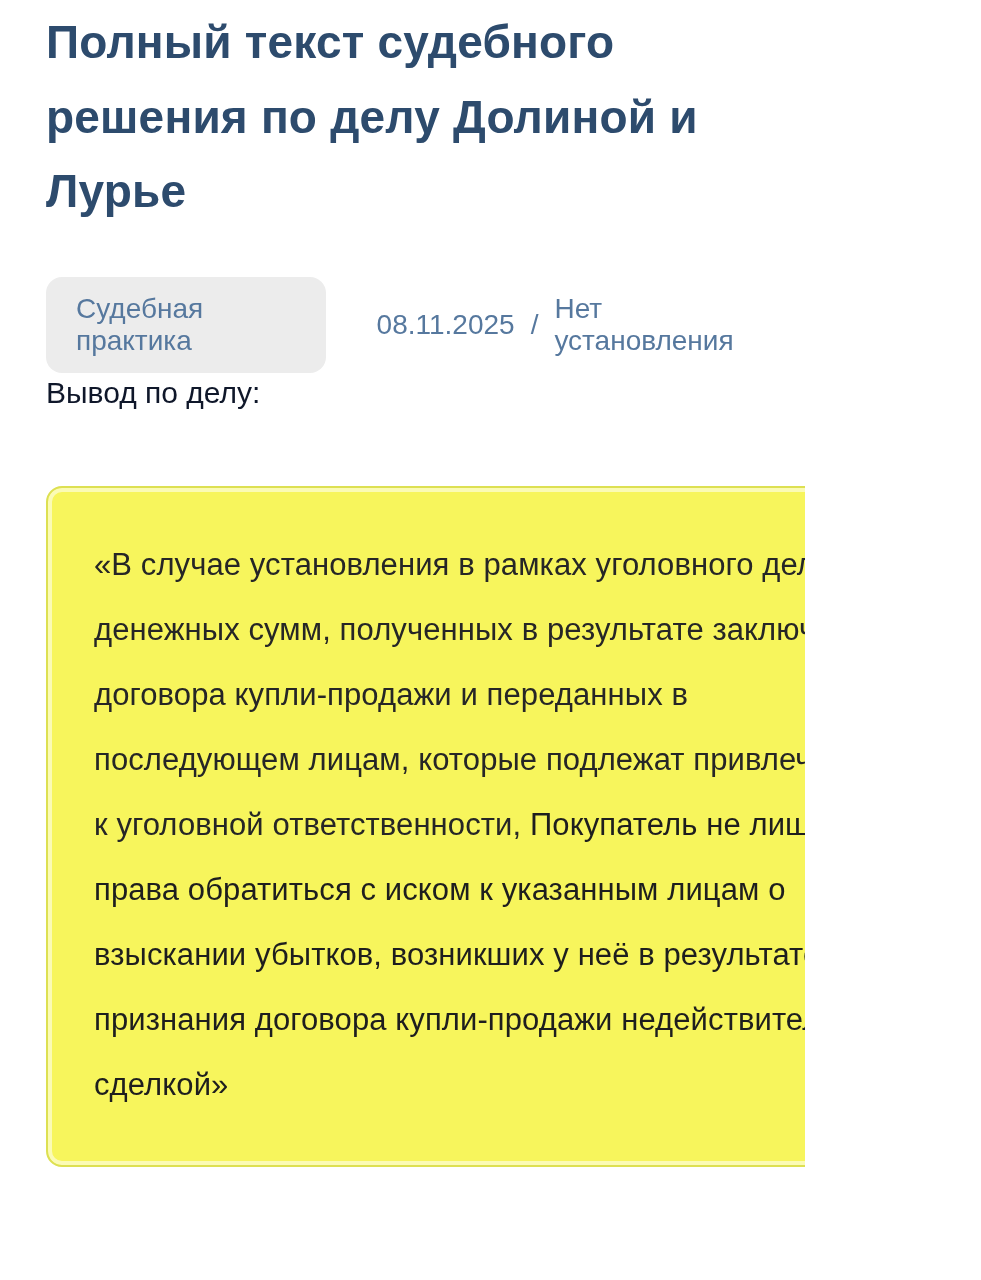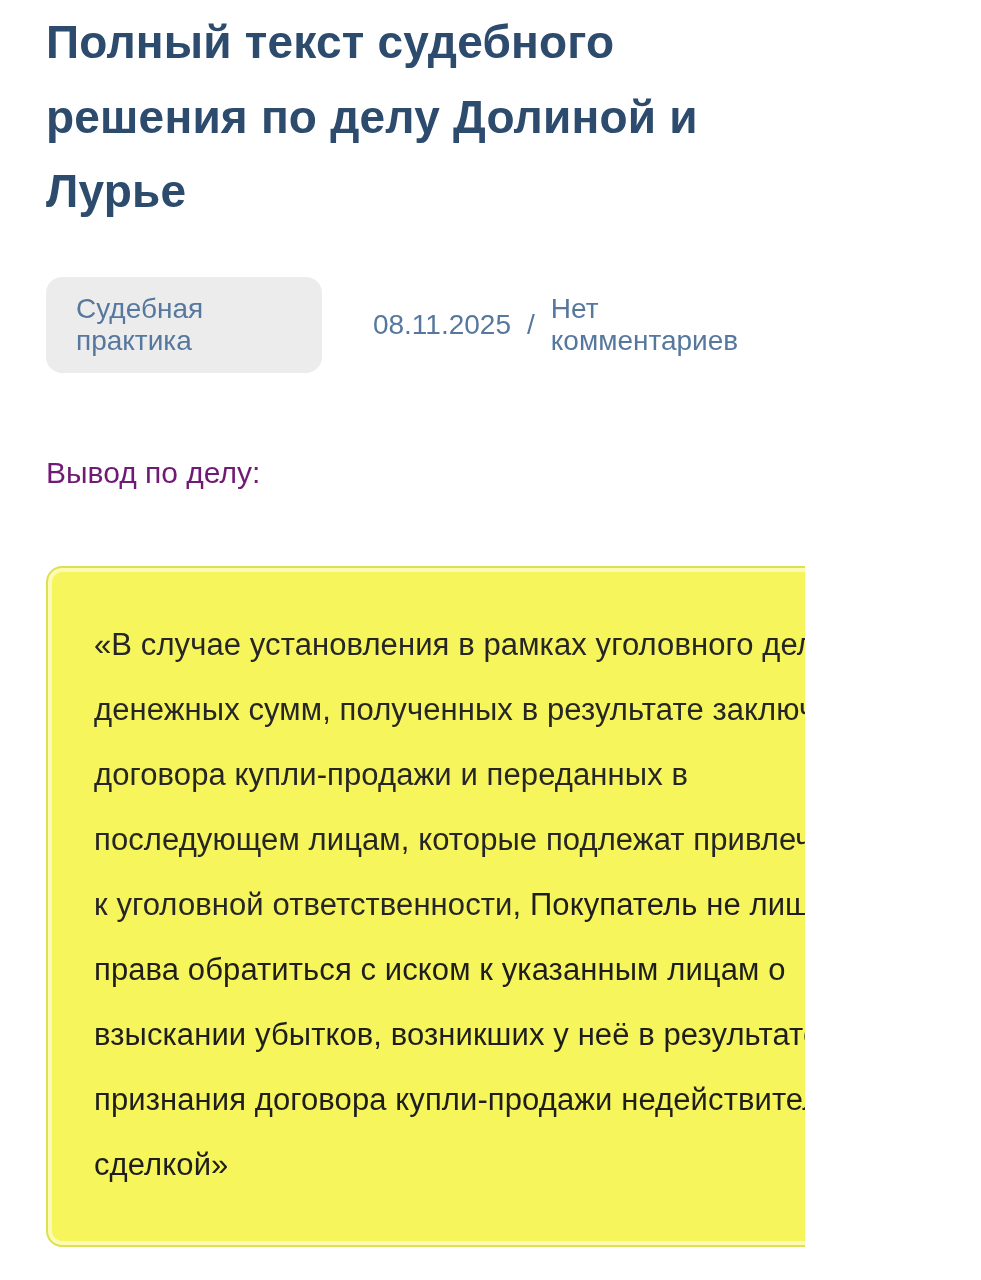--- a/index.html
+++ b/index.html
@@ -47,23 +47,22 @@
   .meta-sep {
     margin: 0 16px;
     color: #56789e;
   }
   .comments-link {
     color: #56789e;
     text-decoration: none;
     cursor: pointer;
   }
   .intro-text {
-    margin-top: 80px;
     font-size: 30px;
-    color: #701a75;
+    color: #0f172a;
     line-height: 1.3;
   }
   .quote-box {
     margin-top: 74px;
     width: 890px;
     background: #f7f55c;
     border: 2px solid #dde052;
     border-radius: 16px;
     box-shadow: inset 0 0 0 4px rgba(255, 255, 255, 0.55);
     padding: 44px 44px 48px 46px;
@@ -83,21 +82,21 @@
 <body>
 
 <main class="page">
 
   <h1 class="post-title">Полный текст судебного решения по делу Долиной и Лурье</h1>
 
   <div class="post-meta">
     <a class="category-badge">Судебная практика</a>
     <span class="post-date">08.11.2025</span>
     <span class="meta-sep">/</span>
-    <a class="comments-link">Нет комментариев</a>
+    <a class="comments-link">Нет установления</a>
   </div>
 
   <p class="intro-text">Вывод по делу:</p>
 
   <blockquote class="quote-box">
     <p class="quote-text"><span>«В случае установления в рамках уголовного дела денежных сумм, полученных в результате заключения договора купли-продажи и переданных в последующем лицам, которые подлежат привлечению к уголовной ответственности, </span><strong>Покупатель не лишена права обратиться с иском к указанным лицам о взыскании убытков, возникших у неё в результате признания договора купли-продажи недействительной сделкой»</strong></p>
   </blockquote>
 
 </main>
 

